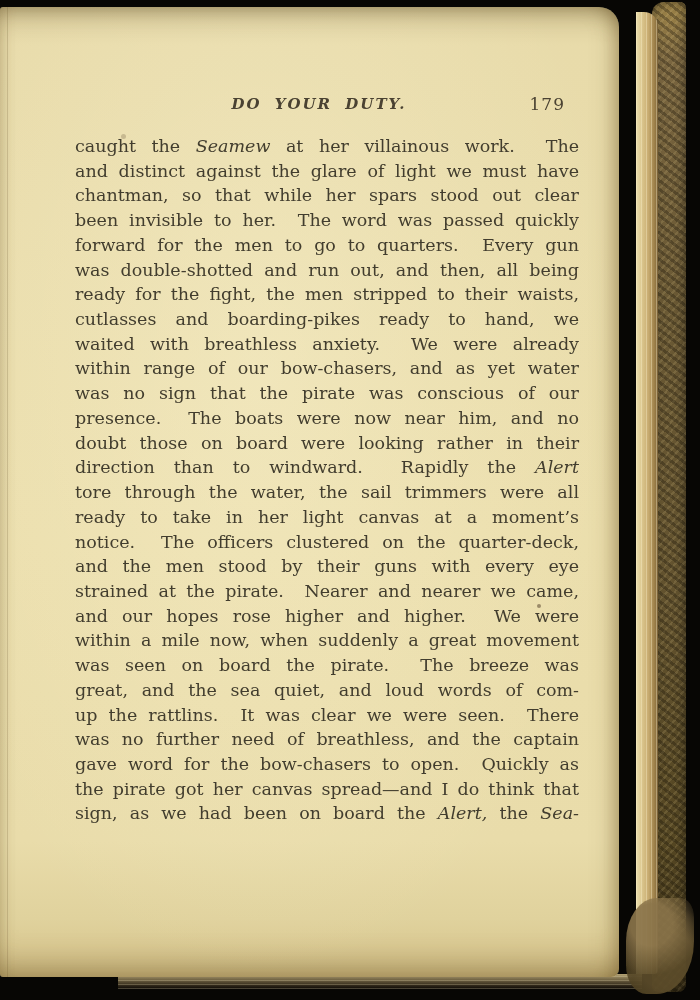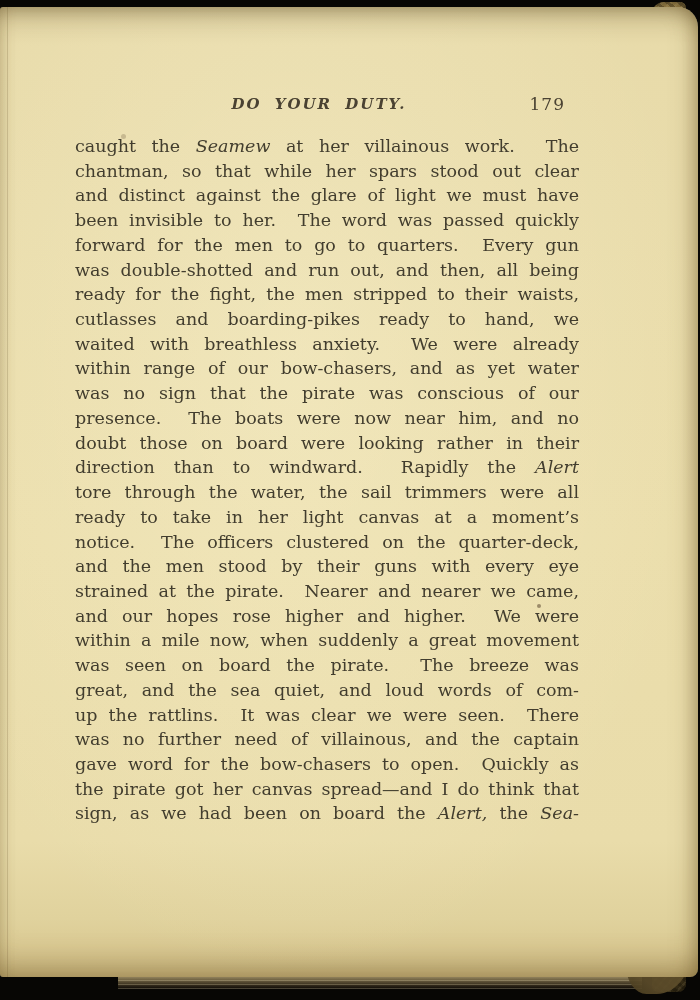--- a/index.html
+++ b/index.html
@@ -61,21 +61,21 @@
       radial-gradient(circle at 38% 28%, #8a744a 0 26%, rgba(0,0,0,0) 62%),
       radial-gradient(circle at 62% 66%, #5c4c2a 0 38%, rgba(0,0,0,0) 72%),
       radial-gradient(circle at 50% 90%, #463a1e 0 30%, rgba(0,0,0,0) 65%);
     opacity: .92;
   }
 
   
   .page {
     position: absolute;
     left: 0; top: 7px;
-    width: 698px; height: 970px;
+    width: 619px; height: 970px;
     border-radius: 3px 20px 8px 3px;
     background:
       radial-gradient(ellipse at 42% 38%, rgba(255,250,222,.30), rgba(0,0,0,0) 72%),
       linear-gradient(180deg, #dcce9c 0%, #e8dbaa 4%, var(--page-paper, #ebdeac) 55%,
                       #e9dcaa 86%, #e0d29d 94%, #d5c28a 100%);
     box-shadow:
       inset 0 16px 26px -16px rgba(70,50,15,.55),
       inset 0 -28px 32px -20px rgba(95,70,25,.45),
       inset -18px 0 24px -16px rgba(110,85,35,.50),
       inset 10px 0 16px -12px rgba(120,95,45,.28);
@@ -152,22 +152,22 @@
 
   <div class="page">
 
     <div class="running-header">
       <div class="header-title">DO YOUR DUTY.</div>
       <div class="page-number">179</div>
     </div>
 
     <div class="page-text">
         <div class="line"><span>caught the </span><i>Seamew</i><span> at her villainous work.&nbsp; The</span></div>
+        <div class="line"><span>and distinct against the glare of light we must have</span></div>
         <div class="line"><span>chantman, so that while her spars stood out clear</span></div>
-        <div class="line"><span>and distinct against the glare of light we must have</span></div>
         <div class="line"><span>been invisible to her.&nbsp; The word was passed quickly</span></div>
         <div class="line"><span>forward for the men to go to quarters.&nbsp; Every gun</span></div>
         <div class="line"><span>was double-shotted and run out, and then, all being</span></div>
         <div class="line"><span>ready for the fight, the men stripped to their waists,</span></div>
         <div class="line"><span>cutlasses and boarding-pikes ready to hand, we</span></div>
         <div class="line"><span>waited with breathless anxiety.&nbsp; We were already</span></div>
         <div class="line"><span>within range of our bow-chasers, and as yet water</span></div>
         <div class="line"><span>was no sign that the pirate was conscious of our</span></div>
         <div class="line"><span>presence.&nbsp; The boats were now near him, and no</span></div>
         <div class="line"><span>doubt those on board were looking rather in their</span></div>
@@ -175,21 +175,21 @@
         <div class="line"><span>tore through the water, the sail trimmers were all</span></div>
         <div class="line"><span>ready to take in her light canvas at a moment’s</span></div>
         <div class="line"><span>notice.&nbsp; The officers clustered on the quarter-deck,</span></div>
         <div class="line"><span>and the men stood by their guns with every eye</span></div>
         <div class="line"><span>strained at the pirate.&nbsp; Nearer and nearer we came,</span></div>
         <div class="line"><span>and our hopes rose higher and higher.&nbsp; We were</span></div>
         <div class="line"><span>within a mile now, when suddenly a great movement</span></div>
         <div class="line"><span>was seen on board the pirate.&nbsp; The breeze was</span></div>
         <div class="line"><span>great, and the sea quiet, and loud words of com-</span></div>
         <div class="line"><span>up the rattlins.&nbsp; It was clear we were seen.&nbsp; There</span></div>
-        <div class="line"><span>was no further need of villainous, and the captain</span></div>
+        <div class="line"><span>was no further need of breathless, and the captain</span></div>
         <div class="line"><span>gave word for the bow-chasers to open.&nbsp; Quickly as</span></div>
         <div class="line"><span>the pirate got her canvas spread—and I do think that</span></div>
         <div class="line"><span>sign, as we had been on board the </span><i>Alert,</i><span> the </span><i>Sea-</i></div>
       </div>
 
     <div class="speck speck-1"></div>
     <div class="speck speck-2"></div>
 
   </div>
 

